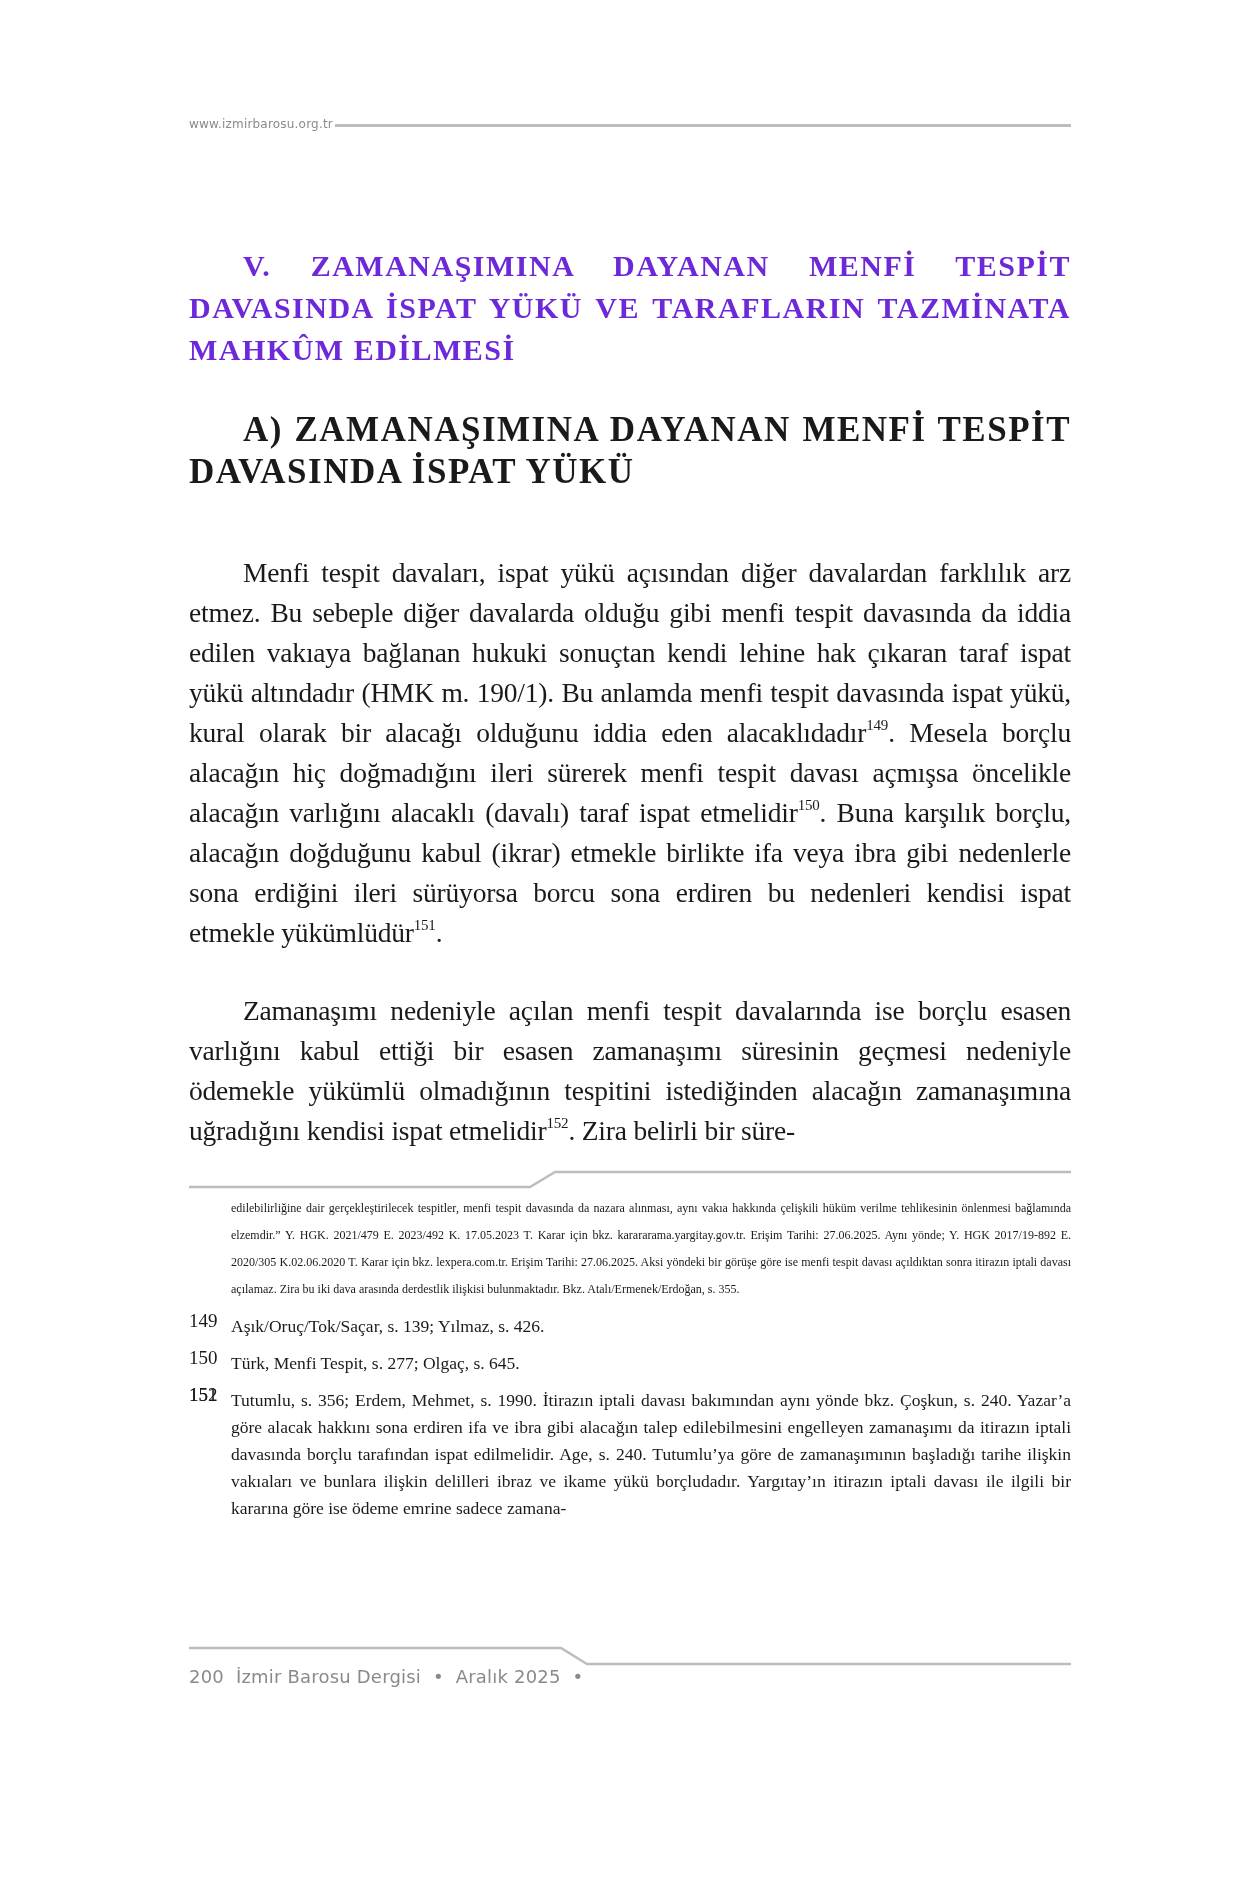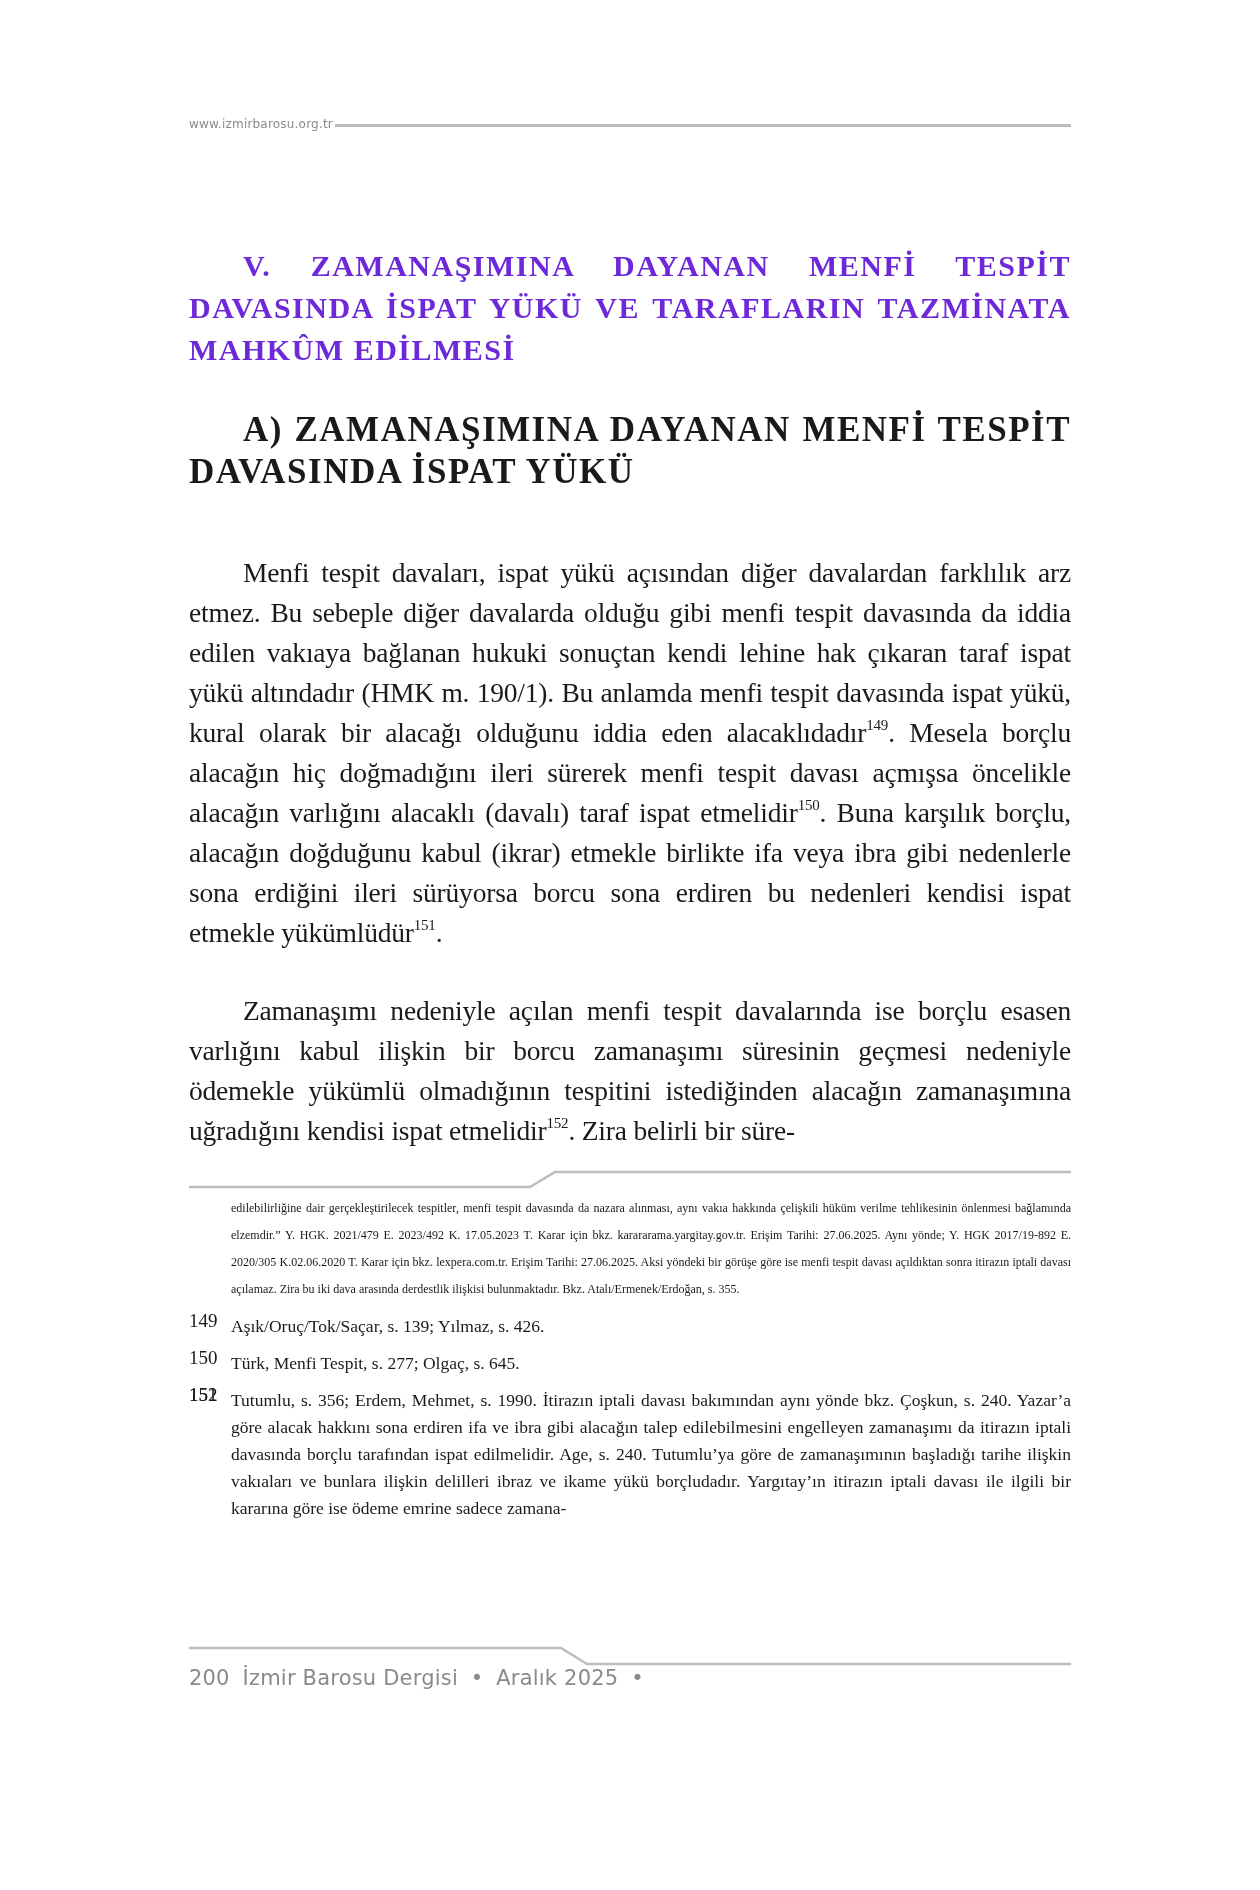--- a/index.html
+++ b/index.html
@@ -48,39 +48,39 @@
       color: #1a1a1a; position: relative; padding-left: 42px;
     }
     .fn .num {
       position: absolute; left: 0; top: -6px; font-size: 19px; color: #1a1a1a;
     }
 
     .footer { position: absolute; left: 189px; top: 1644px; width: 882px; height: 40px; }
     .footer svg { position: absolute; left: 0; top: 0; }
     .footer .foot-text {
       position: absolute; left: 0; top: 22px; font-family: "DejaVu Sans", sans-serif;
-      font-size: 21px; color: #8a8a8a; white-space: nowrap; letter-spacing: 0.2px;
+      font-size: 18px; color: #8a8a8a; white-space: nowrap; letter-spacing: 0.2px;
     }
     .footer .foot-text span { margin-right: 6px; }
   </style>
 </head>
 <body>
 
 <div class="running-head">
   <span class="url">www.izmirbarosu.org.tr</span>
   <span class="rule"></span>
 </div>
 
 <div class="content">
   <h1 class="section-title">V. ZAMANAŞIMINA  DAYANAN MENFİ TESPİT DAVASINDA İSPAT YÜKÜ VE TARAFLARIN TAZMİNATA MAHKÛM EDİLMESİ</h1>
   <h2 class="subsection-title">A) ZAMANAŞIMINA DAYANAN MENFİ TESPİT DAVASINDA İSPAT YÜKÜ</h2>
 
   <p class="para"><span>Menfi tespit davaları, ispat yükü açısından diğer davalardan farklılık arz etmez. Bu sebeple diğer davalarda olduğu gibi menfi tespit davasında da iddia edilen vakıaya bağlanan hukuki sonuçtan kendi lehine hak çıkaran taraf ispat yükü altındadır (HMK m. 190/1). Bu anlamda menfi tespit davasında ispat yükü, kural olarak bir alacağı olduğunu iddia eden alacaklıdadır</span><sup>149</sup><span>. Mesela borçlu alacağın hiç doğmadığını ileri sürerek menfi tespit davası açmışsa öncelikle alacağın varlığını alacaklı (davalı) taraf ispat etmelidir</span><sup>150</sup><span>. Buna karşılık borçlu, alacağın doğduğunu kabul (ikrar) etmekle birlikte ifa veya ibra gibi nedenlerle sona erdiğini ileri sürüyorsa borcu sona erdiren bu nedenleri kendisi ispat etmekle yükümlüdür</span><sup>151</sup><span>.</span></p>
 
-  <p class="para"><span>Zamanaşımı nedeniyle açılan menfi tespit davalarında ise borçlu esasen varlığını kabul ilişkin bir borcu zamanaşımı süresinin geçmesi nedeniyle ödemekle yükümlü olmadığının tespitini istediğinden alacağın zamanaşımına uğradığını kendisi ispat etmelidir</span><sup>152</sup><span>. Zira belirli bir süre-</span></p>
+  <p class="para"><span>Zamanaşımı nedeniyle açılan menfi tespit davalarında ise borçlu esasen varlığını kabul ettiği bir esasen zamanaşımı süresinin geçmesi nedeniyle ödemekle yükümlü olmadığının tespitini istediğinden alacağın zamanaşımına uğradığını kendisi ispat etmelidir</span><sup>152</sup><span>. Zira belirli bir süre-</span></p>
 </div>
 
 <div class="separator">
   <svg width="882" height="26" viewBox="0 0 882 26">
     <polyline points="0,21 341,21 366,6 882,6" fill="none" stroke="#bdbdbd" stroke-width="2.5"></polyline>
   </svg>
 </div>
 
 <div class="footnotes">
   <p class="fn-cont">edilebilirliğine dair gerçekleştirilecek tespitler, menfi tespit davasında da nazara alınması, aynı vakıa hakkında çelişkili hüküm verilme tehlikesinin önlenmesi bağlamında elzemdir.” Y. HGK. 2021/479 E. 2023/492 K. 17.05.2023 T. Karar için bkz. karararama.yargitay.gov.tr. Erişim Tarihi: 27.06.2025. Aynı yönde; Y. HGK 2017/19-892 E. 2020/305 K.02.06.2020 T. Karar için bkz. lexpera.com.tr. Erişim Tarihi: 27.06.2025. Aksi yöndeki bir görüşe göre ise menfi tespit davası açıldıktan sonra itirazın iptali davası açılamaz. Zira bu iki dava arasında derdestlik ilişkisi bulunmaktadır. Bkz. Atalı/Ermenek/Erdoğan, s. 355.</p>

